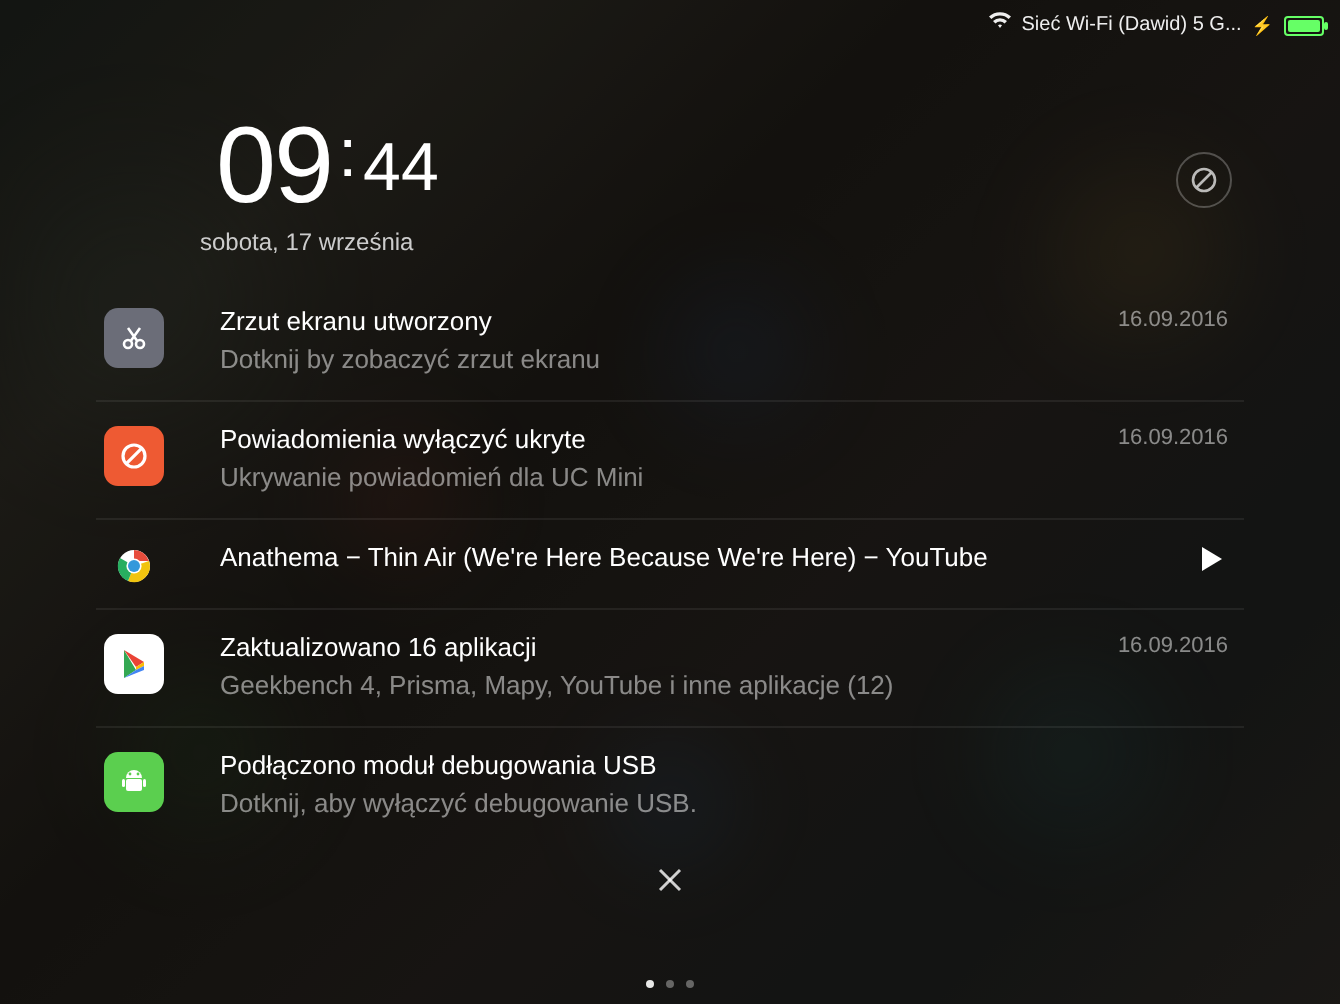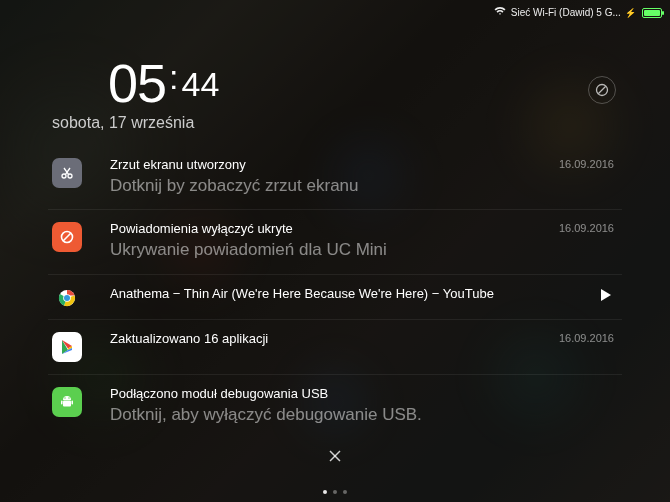--- a/index.html
+++ b/index.html
@@ -38,21 +38,21 @@
   }
   .battery::after { content:""; position:absolute; right:-3px; top:2px; width:2px; height:4px; background:#6f6; border-radius:1px; }
   .battery-fill { position:absolute; inset:1px; background:#6f6; border-radius:1px; }
 
   .container { position: relative; padding: 18px 0 0 0; }
   .clock-row { display:flex; align-items:flex-start; padding: 20px 50px 0 108px; position:relative; }
   .clock { font-weight: 200; display:flex; align-items:flex-start; }
   .clock-hr { font-size: 54px; line-height: 1; letter-spacing: -1px; }
   .clock-min { font-size: 34px; line-height: 1; margin-top: 11px; }
   .clock-colon { font-size: 34px; line-height:1; margin: 4px 3px 0 3px; }
-  .date { font-size: 16px; color: #ccc; margin-top: 4px; padding-left: 52px; }
+  .date { font-size: 12px; color: #ccc; margin-top: 4px; padding-left: 100px; }
 
   .dnd-btn {
     position:absolute; right: 54px; top: 40px;
     width: 28px; height: 28px; border-radius: 50%;
     border: 1px solid rgba(255,255,255,0.25);
     display:flex; align-items:center; justify-content:center;
     color: rgba(255,255,255,0.7);
   }
 
   .notif-list { margin-top: 14px; padding: 0 48px; }
@@ -63,21 +63,21 @@
     position: relative;
   }
   .notif:last-child { border-bottom: none; }
   .notif-icon {
     width: 30px; height: 30px; border-radius: 7px;
     display:flex; align-items:center; justify-content:center;
     flex-shrink: 0; margin-top: 2px;
   }
   .notif-body { flex: 1; min-width: 0; }
   .notif-title { font-size: 13px; color: #fff; line-height: 1.35; }
-  .notif-sub { font-size: 17px; color: rgba(255,255,255,0.5); line-height: 1.35; margin-top: 1px;}
+  .notif-sub { font-size: 13px; color: rgba(255,255,255,0.5); line-height: 1.35; margin-top: 1px;}
   .notif-date { font-size: 11px; color: rgba(255,255,255,0.5); position:absolute; right: 8px; top: 12px; }
   .notif-action { position:absolute; right: 10px; top: 50%; transform: translateY(-50%); color: #fff; }
 
   .ic-scissors { background:#6b6d78; }
   .ic-block { background:#ee5a33; }
   .ic-play { background:#fff; }
   .ic-android { background:#5bcf4f; }
 
   .clear-row { display:flex; justify-content:center; margin-top: 8px; }
   .clear-btn { color: rgba(255,255,255,0.8); }
@@ -101,21 +101,21 @@
   <span>Sieć Wi-Fi (Dawid) 5 G...</span>
   <span style="color:#6f6;font-size:9px;">⚡</span>
   <span class="battery">
       <span class="battery-fill"></span>
     </span>
 </div>
 
 <div class="container">
   <div class="clock-row">
     <div class="clock">
-      <span class="clock-hr">05</span>
+      <span class="clock-hr">09</span>
       <span class="clock-colon">:</span>
       <span class="clock-min">44</span>
     </div>
     <div class="dnd-btn">
       <svg width="14" height="14" viewBox="0 0 14 14">
           <circle cx="7" cy="7" r="5.5" fill="none" stroke="currentColor" stroke-width="1.3"></circle>
           <line x1="3.5" y1="10.5" x2="10.5" y2="3.5" stroke="currentColor" stroke-width="1.3"></line>
         </svg>
     </div>
   </div>
@@ -177,20 +177,21 @@
       <div class="notif-icon ic-play">
         <svg width="18" height="18" viewBox="0 0 18 18">
           <path d="M4 2 L4 16 L10 12 Z" fill="#34a853"></path>
           <path d="M4 2 L14 8 L10 10.5 Z" fill="#ea4335"></path>
           <path d="M10 10.5 L14 8 L14 10 L10 12 Z" fill="#fbbc04"></path>
           <path d="M4 16 L10 12 L14 10 L14 12 Z" fill="#4285f4"></path>
         </svg>
       </div>
       <div class="notif-body">
         <div class="notif-title">Zaktualizowano 16 aplikacji</div>
+        <div class="notif-sub">Geekbench 4, Prisma, Mapy, YouTube i inne aplikacje (12)</div>
       </div>
       <div class="notif-date">16.09.2016</div>
     </div>
 
     <div class="notif">
       <div class="notif-icon ic-android">
         <svg width="18" height="18" viewBox="0 0 18 18">
           <path d="M5 7 a4 4 0 0 1 8 0 v0 h-8 Z" fill="#fff"></path>
           <rect x="5" y="7.5" width="8" height="6" rx="1" fill="#fff"></rect>
           <rect x="3" y="7.5" width="1.5" height="4" rx="0.75" fill="#fff"></rect>

